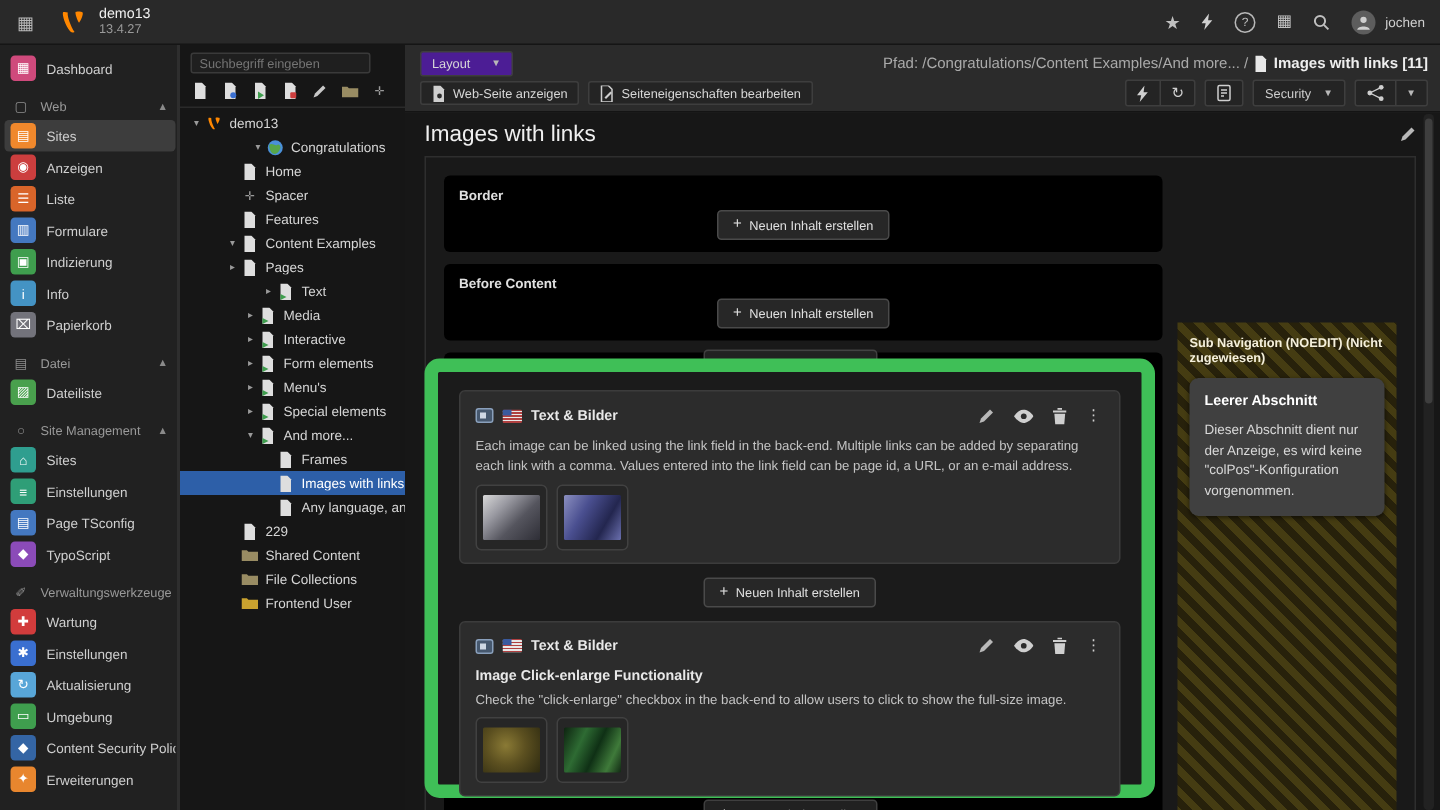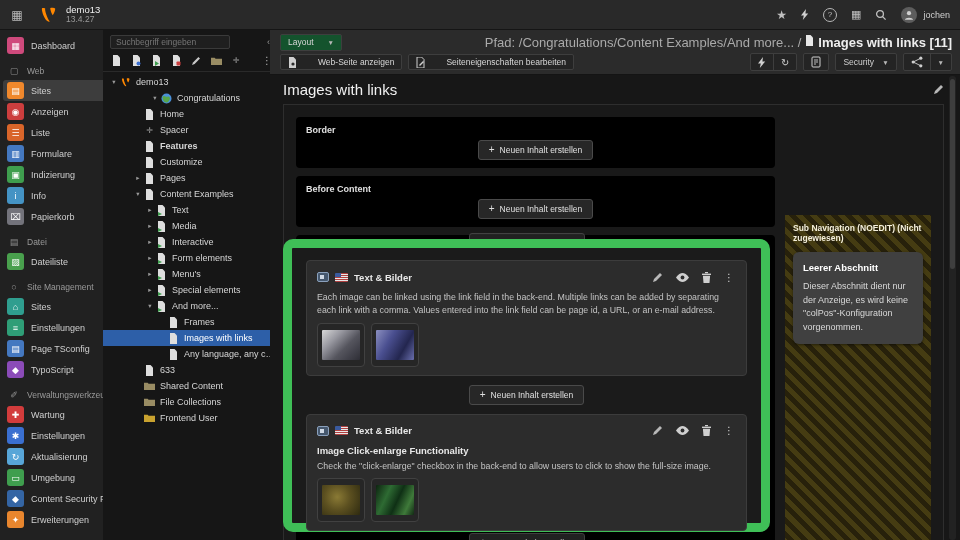--- a/index.html
+++ b/index.html
@@ -23,43 +23,43 @@
   .modulebar{position:absolute;left:0;top:30px;width:120px;bottom:0;background:#212121;overflow:hidden;padding-top:5px;box-sizing:border-box;}
   .modulebar::after{content:"";position:absolute;right:0;top:0;bottom:0;width:2px;background:#2e2e2e;}
   .mb-item{display:flex;align-items:center;height:21px;margin:0 3px;padding:0 4px 0 4px;gap:7px;color:#cfcfcf;font-size:9px;cursor:pointer;border-radius:3px;white-space:nowrap;overflow:hidden;}
   .mb-item.selected{background:#3d3d3d;}
   .mb-icon{width:17px;height:17px;border-radius:3px;display:flex;align-items:center;justify-content:center;color:#fff;font-size:9px;flex:none;}
   .mb-header{display:flex;align-items:center;height:18px;margin-top:6px;padding:0 8px 0 8px;gap:7px;color:#9a9a9a;font-size:8.5px;cursor:pointer;white-space:nowrap;}
   .mb-hic{color:#8f8f8f;font-size:9px;width:12px;text-align:center;flex:none;}
   .mb-chev{margin-left:auto;font-size:7px;color:#8a8a8a;}
 
   
-  .treepanel{position:absolute;left:103px;top:30px;width:174px;bottom:0;background:#161616;border-right:1px solid #000;box-sizing:border-box;padding-left:34px;}
+  .treepanel{position:absolute;left:120px;top:30px;width:174px;bottom:0;background:#161616;border-right:1px solid #000;box-sizing:border-box;padding-left:34px;}
   .tree-search{position:absolute;left:7px;top:5px;width:120px;height:14px;background:#1f1f1f;border:1px solid #3a3a3a;border-radius:2px;color:#bdbdbd;font-size:8.5px;padding:0 5px;box-sizing:border-box;outline:none;font-family:inherit;}
   .tree-collapse{position:absolute;right:6px;top:7px;color:#9a9a9a;font-size:9px;cursor:pointer;}
   .tree-toolbar{position:absolute;left:7px;top:23px;right:4px;height:15px;display:flex;align-items:center;gap:8px;}
   .tt-ic{width:12px;height:13px;display:flex;align-items:center;justify-content:center;color:#c8c8c8;font-size:10px;cursor:pointer;position:relative;}
   .tt-kebab{margin-left:auto;color:#b0b0b0;font-size:10px;cursor:pointer;}
   .tree-divider{position:absolute;left:0;right:0;top:41px;height:1px;background:#2a2a2a;}
   .treelist{position:absolute;left:0;right:0;top:42px;bottom:0;overflow:hidden;padding-top:2px;}
   .tn{display:flex;align-items:center;height:16px;font-size:9px;color:#d6d6d6;cursor:pointer;white-space:nowrap;}
   .tn.selected{background:#2d5fa8;color:#fff;}
   .tn-chev{width:10px;flex:none;font-size:6.5px;color:#9a9a9a;text-align:center;}
   .tn-icon{width:13px;flex:none;display:flex;align-items:center;justify-content:center;}
   .tn-label{margin-left:4px;overflow:hidden;text-overflow:ellipsis;}
 
   
   .main{position:absolute;left:270px;top:30px;right:0;bottom:0;background:#171717;}
   .docheader{position:absolute;left:0;right:0;top:0;height:45px;background:#2b2b2b;border-bottom:1px solid #141414;box-sizing:border-box;z-index:5;}
   .dh-row1{position:absolute;left:10px;right:8px;top:3px;height:18px;display:flex;align-items:center;}
   .dh-row2{position:absolute;left:10px;right:8px;top:23px;height:18px;display:flex;align-items:center;gap:6px;}
-  .dh-select{display:flex;align-items:center;gap:14px;background:#14532d;border:1px solid #3e3e3e;border-radius:2px;color:#d8d8d8;font-size:8.5px;height:15px;padding:0 7px;cursor:pointer;}
-  .dh-path{margin-left:auto;display:flex;align-items:flex-start;gap:4px;font-size:13px;color:#aaaaaa;}
+  .dh-select{display:flex;align-items:center;gap:14px;background:#4c1d95;border:1px solid #3e3e3e;border-radius:2px;color:#d8d8d8;font-size:8.5px;height:15px;padding:0 7px;cursor:pointer;}
+  .dh-path{margin-left:auto;display:flex;align-items:flex-end;gap:4px;font-size:10px;color:#aaaaaa;}
   .dh-pageref{color:#eeeeee;font-weight:bold;}
-  .dh-btn{display:flex;align-items:center;gap:21px;background:#242424;border:1px solid #3e3e3e;border-radius:2px;color:#d8d8d8;font-size:8.5px;height:16px;padding:0 7px;cursor:pointer;font-family:inherit;}
+  .dh-btn{display:flex;align-items:center;gap:5px;background:#242424;border:1px solid #3e3e3e;border-radius:2px;color:#d8d8d8;font-size:8.5px;height:16px;padding:0 7px;cursor:pointer;font-family:inherit;}
   .dh-icgroup{display:flex;align-items:stretch;border:1px solid #3e3e3e;border-radius:2px;background:#242424;height:16px;}
   .dh-icbtn{display:flex;align-items:center;justify-content:center;padding:0 7px;cursor:pointer;color:#cfcfcf;font-size:10px;}
   .dh-icbtn + .dh-icbtn{border-left:1px solid #3e3e3e;}
   .dh-right{margin-left:auto;display:flex;gap:6px;align-items:center;}
   .dh-chev{font-size:6.5px;color:#b8b8b8;}
 
   .body{position:absolute;left:0;right:0;top:45px;bottom:0;background:#171717;overflow:hidden;}
   .page-title-row{position:absolute;left:13px;right:16px;top:6px;display:flex;align-items:center;}
   .page-title{font-size:15px;font-weight:400;color:#f0f0f0;}
   .title-edit{margin-left:auto;cursor:pointer;display:flex;}
@@ -328,114 +328,105 @@
           </span>
           <span class="tn-label">Home</span>
         </div>
         <div class="tn" style="padding-left: 30px;">
           <span class="tn-chev"></span>
           <span class="tn-icon">
             <span style="color:#9a9a9a;font-size:8px;">✛</span>
           </span>
           <span class="tn-label">Spacer</span>
         </div>
-        <div class="tn" style="padding-left: 30px; font-weight: bold;">
+        <div class="tn" style="padding-left: 30px;">
           <span class="tn-chev"></span>
           <span class="tn-icon">
             <svg width="9" height="11" viewBox="0 0 9 11">
               <path d="M1 0h4.5L8 2.5V11H1z" fill="#dedede"></path>
             </svg>
           </span>
           <span class="tn-label">Features</span>
         </div>
         <div class="tn" style="padding-left: 30px;">
-          <span class="tn-chev"></span>
-          <span class="tn-icon">
-            <svg width="9" height="11" viewBox="0 0 9 11">
-              <path d="M1 0h4.5L8 2.5V11H1z" fill="#dedede"></path>
-            </svg>
-          </span>
-          <span class="tn-label">Customize</span>
+          <span class="tn-chev">▾</span>
+          <span class="tn-icon">
+            <svg width="9" height="11" viewBox="0 0 9 11">
+              <path d="M1 0h4.5L8 2.5V11H1z" fill="#dedede"></path>
+            </svg>
+          </span>
+          <span class="tn-label">Content Examples</span>
         </div>
         <div class="tn" style="padding-left: 30px;">
           <span class="tn-chev">▸</span>
           <span class="tn-icon">
             <svg width="9" height="11" viewBox="0 0 9 11">
               <path d="M1 0h4.5L8 2.5V11H1z" fill="#dedede"></path>
             </svg>
           </span>
           <span class="tn-label">Pages</span>
         </div>
-        <div class="tn" style="padding-left: 30px;">
-          <span class="tn-chev">▾</span>
-          <span class="tn-icon">
-            <svg width="9" height="11" viewBox="0 0 9 11">
-              <path d="M1 0h4.5L8 2.5V11H1z" fill="#dedede"></path>
-            </svg>
-          </span>
-          <span class="tn-label">Content Examples</span>
+        <div class="tn" style="padding-left: 42px; margin-left: 12px;">
+          <span class="tn-chev">▸</span>
+          <span class="tn-icon">
+            <svg width="9" height="11" viewBox="0 0 9 11">
+              <path d="M1 0h4.5L8 2.5V11H1z" fill="#dedede"></path>
+              <path d="M1 7l4 2-4 2z" fill="#3f9e4e"></path>
+            </svg>
+          </span>
+          <span class="tn-label">Text</span>
         </div>
         <div class="tn" style="padding-left: 42px;">
           <span class="tn-chev">▸</span>
           <span class="tn-icon">
             <svg width="9" height="11" viewBox="0 0 9 11">
               <path d="M1 0h4.5L8 2.5V11H1z" fill="#dedede"></path>
               <path d="M1 7l4 2-4 2z" fill="#3f9e4e"></path>
             </svg>
           </span>
-          <span class="tn-label">Text</span>
+          <span class="tn-label">Media</span>
         </div>
         <div class="tn" style="padding-left: 42px;">
           <span class="tn-chev">▸</span>
           <span class="tn-icon">
             <svg width="9" height="11" viewBox="0 0 9 11">
               <path d="M1 0h4.5L8 2.5V11H1z" fill="#dedede"></path>
               <path d="M1 7l4 2-4 2z" fill="#3f9e4e"></path>
             </svg>
           </span>
-          <span class="tn-label">Media</span>
+          <span class="tn-label">Interactive</span>
         </div>
         <div class="tn" style="padding-left: 42px;">
           <span class="tn-chev">▸</span>
           <span class="tn-icon">
             <svg width="9" height="11" viewBox="0 0 9 11">
               <path d="M1 0h4.5L8 2.5V11H1z" fill="#dedede"></path>
               <path d="M1 7l4 2-4 2z" fill="#3f9e4e"></path>
             </svg>
           </span>
-          <span class="tn-label">Interactive</span>
+          <span class="tn-label">Form elements</span>
         </div>
         <div class="tn" style="padding-left: 42px;">
           <span class="tn-chev">▸</span>
           <span class="tn-icon">
             <svg width="9" height="11" viewBox="0 0 9 11">
               <path d="M1 0h4.5L8 2.5V11H1z" fill="#dedede"></path>
               <path d="M1 7l4 2-4 2z" fill="#3f9e4e"></path>
             </svg>
           </span>
-          <span class="tn-label">Form elements</span>
+          <span class="tn-label">Menu's</span>
         </div>
         <div class="tn" style="padding-left: 42px;">
           <span class="tn-chev">▸</span>
           <span class="tn-icon">
             <svg width="9" height="11" viewBox="0 0 9 11">
               <path d="M1 0h4.5L8 2.5V11H1z" fill="#dedede"></path>
               <path d="M1 7l4 2-4 2z" fill="#3f9e4e"></path>
             </svg>
           </span>
-          <span class="tn-label">Menu's</span>
-        </div>
-        <div class="tn" style="padding-left: 42px;">
-          <span class="tn-chev">▸</span>
-          <span class="tn-icon">
-            <svg width="9" height="11" viewBox="0 0 9 11">
-              <path d="M1 0h4.5L8 2.5V11H1z" fill="#dedede"></path>
-              <path d="M1 7l4 2-4 2z" fill="#3f9e4e"></path>
-            </svg>
-          </span>
           <span class="tn-label">Special elements</span>
         </div>
         <div class="tn" style="padding-left: 42px;">
           <span class="tn-chev">▾</span>
           <span class="tn-icon">
             <svg width="9" height="11" viewBox="0 0 9 11">
               <path d="M1 0h4.5L8 2.5V11H1z" fill="#dedede"></path>
               <path d="M1 7l4 2-4 2z" fill="#3f9e4e"></path>
             </svg>
           </span>
@@ -468,21 +459,21 @@
           </span>
           <span class="tn-label">Any language, any chara...</span>
         </div>
         <div class="tn" style="padding-left: 30px;">
           <span class="tn-chev"></span>
           <span class="tn-icon">
             <svg width="9" height="11" viewBox="0 0 9 11">
               <path d="M1 0h4.5L8 2.5V11H1z" fill="#dedede"></path>
             </svg>
           </span>
-          <span class="tn-label">633</span>
+          <span class="tn-label">229</span>
         </div>
         <div class="tn" style="padding-left: 30px;">
           <span class="tn-chev"></span>
           <span class="tn-icon">
             <svg width="11" height="8" viewBox="0 0 11 8">
               <path d="M0 .8h3.6l1 1H11V8H0z" fill="#998c63"></path>
             </svg>
           </span>
           <span class="tn-label">Shared Content</span>
         </div>

